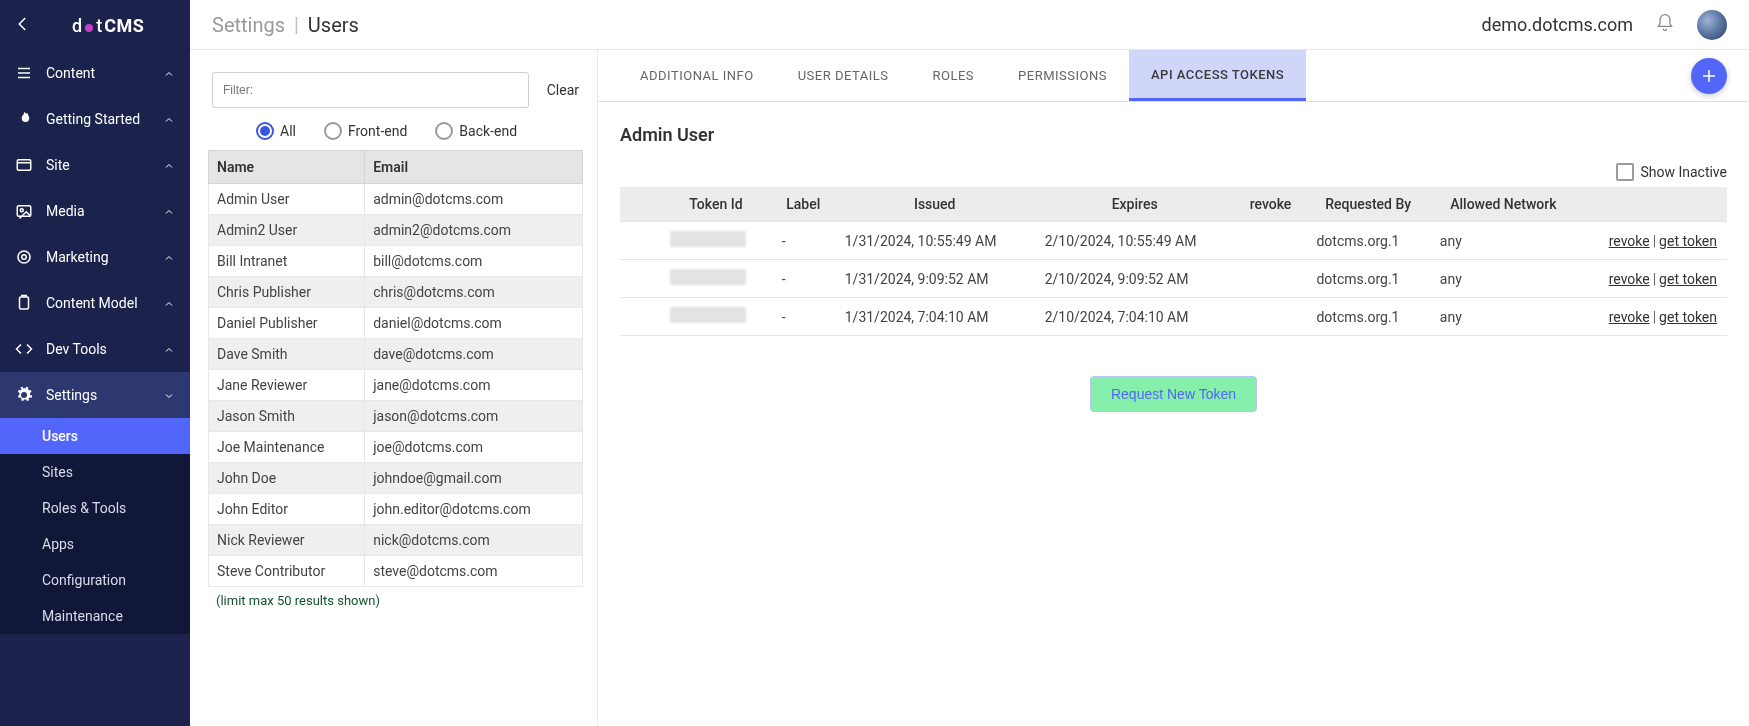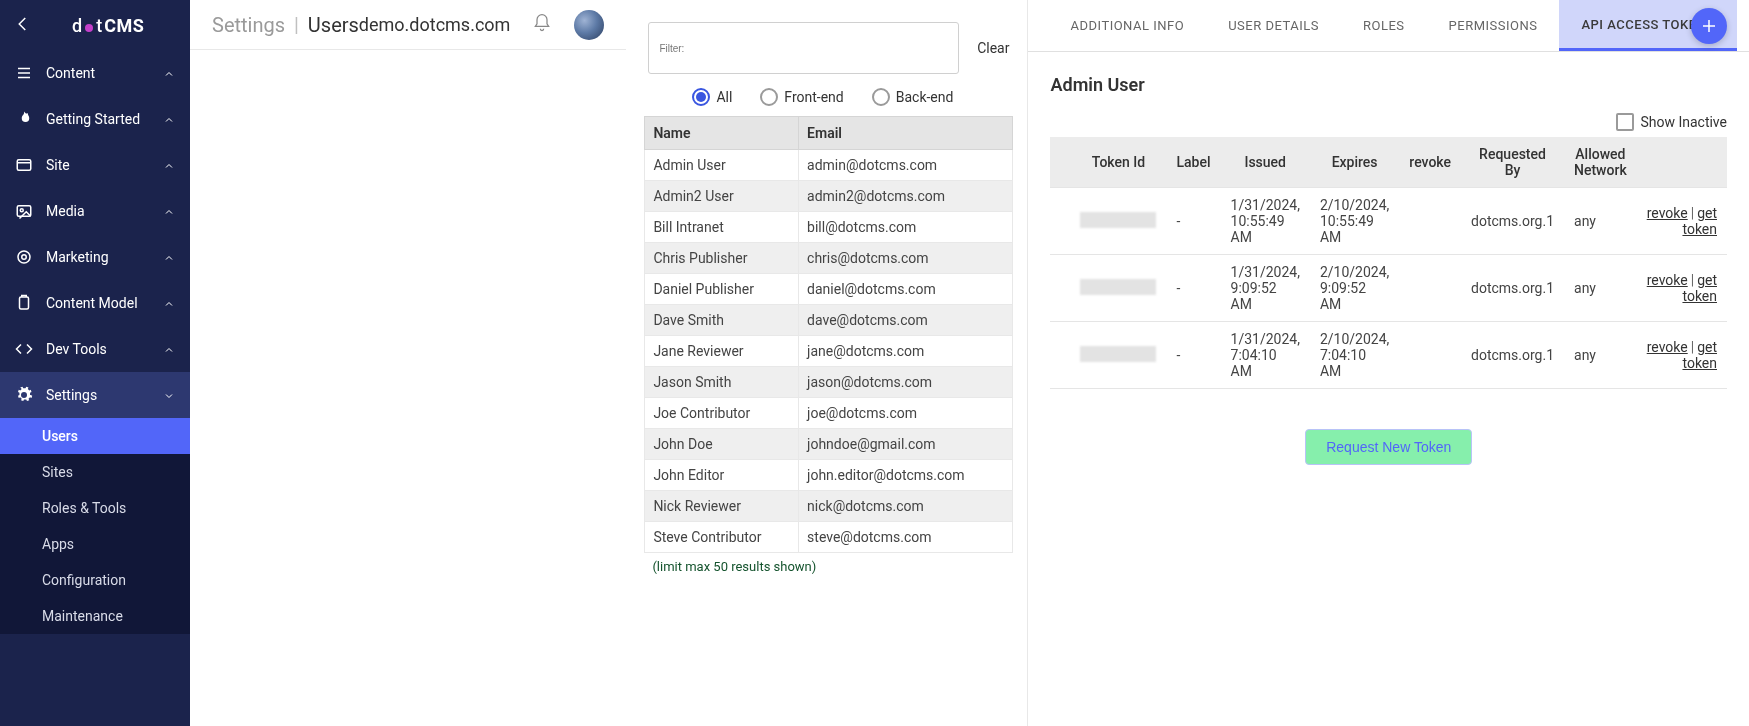--- a/index.html
+++ b/index.html
@@ -42,21 +42,21 @@
 .nav-item .icon { width:18px; height:18px; flex-shrink:0; display:flex;align-items:center;justify-content:center;}
 .nav-item .lbl { flex:1; font-size:14px; color:#fff;}
 .nav-item .chev { width:12px;height:12px; }
 .sub-nav { background:#111738; }
 .sub-item {
   display:flex; align-items:center; height:36px; padding-left:42px;
   font-size:14px; color:#d8dbe8; cursor:pointer;
 }
 .sub-item.active { background:#5266f9; color:#fff; font-weight:500;}
 
-.main { flex:1; display:flex; flex-direction:row; }
+.main { flex:1; display:flex; flex-direction:column; }
 .topbar {
   height:50px; display:flex; align-items:center; padding:0 22px;
   justify-content:space-between; border-bottom:1px solid #e8e8e8;
 }
 .breadcrumb { font-size:20px; color:#333; }
 .breadcrumb .dim { color:#9a9a9a; font-weight:400; }
 .breadcrumb .sep { color:#c0c0c0; margin:0 4px; }
 .topbar-right { display:flex; align-items:center; gap:22px; }
 .domain-label { font-size:18px; color:#333; }
 .bell { width:20px;height:20px; }
@@ -65,22 +65,22 @@
   background: radial-gradient(circle at 35% 35%, #9fb3d4 0%, #5d7aa6 45%, #2b3d5e 100%);
 }
 
 .content-row { flex:1; display:flex; overflow:hidden;}
 .left-pane {
   width:408px; border-right:1px solid #e8e8e8; padding:22px 14px 0 18px;
   display:flex; flex-direction:column;
 }
 .filter-row { display:flex; align-items:center; gap:18px; margin-bottom:14px; padding:0 4px;}
 .filter-input {
-  flex:1; height:52px; border:1px solid #d0d0d0; border-radius:3px;
-  padding:0 10px; font-size:10px; color:#555;
+  flex:1; height:36px; border:1px solid #d0d0d0; border-radius:3px;
+  padding:0 10px; font-size:12px; color:#555;
 }
 .filter-input::placeholder { color:#777; }
 .clear-link { color:#333; font-size:14px; cursor:pointer; }
 .radio-row { display:flex; gap:28px; padding:0 0 10px 48px; align-items:center;}
 .radio-opt { display:flex; align-items:center; gap:6px; cursor:pointer; font-size:14px;}
 .radio-circle {
   width:18px;height:18px;border:2px solid #9a9a9a;border-radius:50%;
   display:flex;align-items:center;justify-content:center;
 }
 .radio-opt.checked .radio-circle { border-color:#3a56e0; }
@@ -344,21 +344,21 @@
             </tr>
             <tr>
               <td>Jane Reviewer</td>
               <td>jane@dotcms.com</td>
             </tr>
             <tr>
               <td>Jason Smith</td>
               <td>jason@dotcms.com</td>
             </tr>
             <tr>
-              <td>Joe Contributor</td>
+              <td>Joe Maintenance</td>
               <td>joe@dotcms.com</td>
             </tr>
             <tr>
               <td>John Doe</td>
               <td>johndoe@gmail.com</td>
             </tr>
             <tr>
               <td>John Editor</td>
               <td>john.editor@dotcms.com</td>
             </tr>

